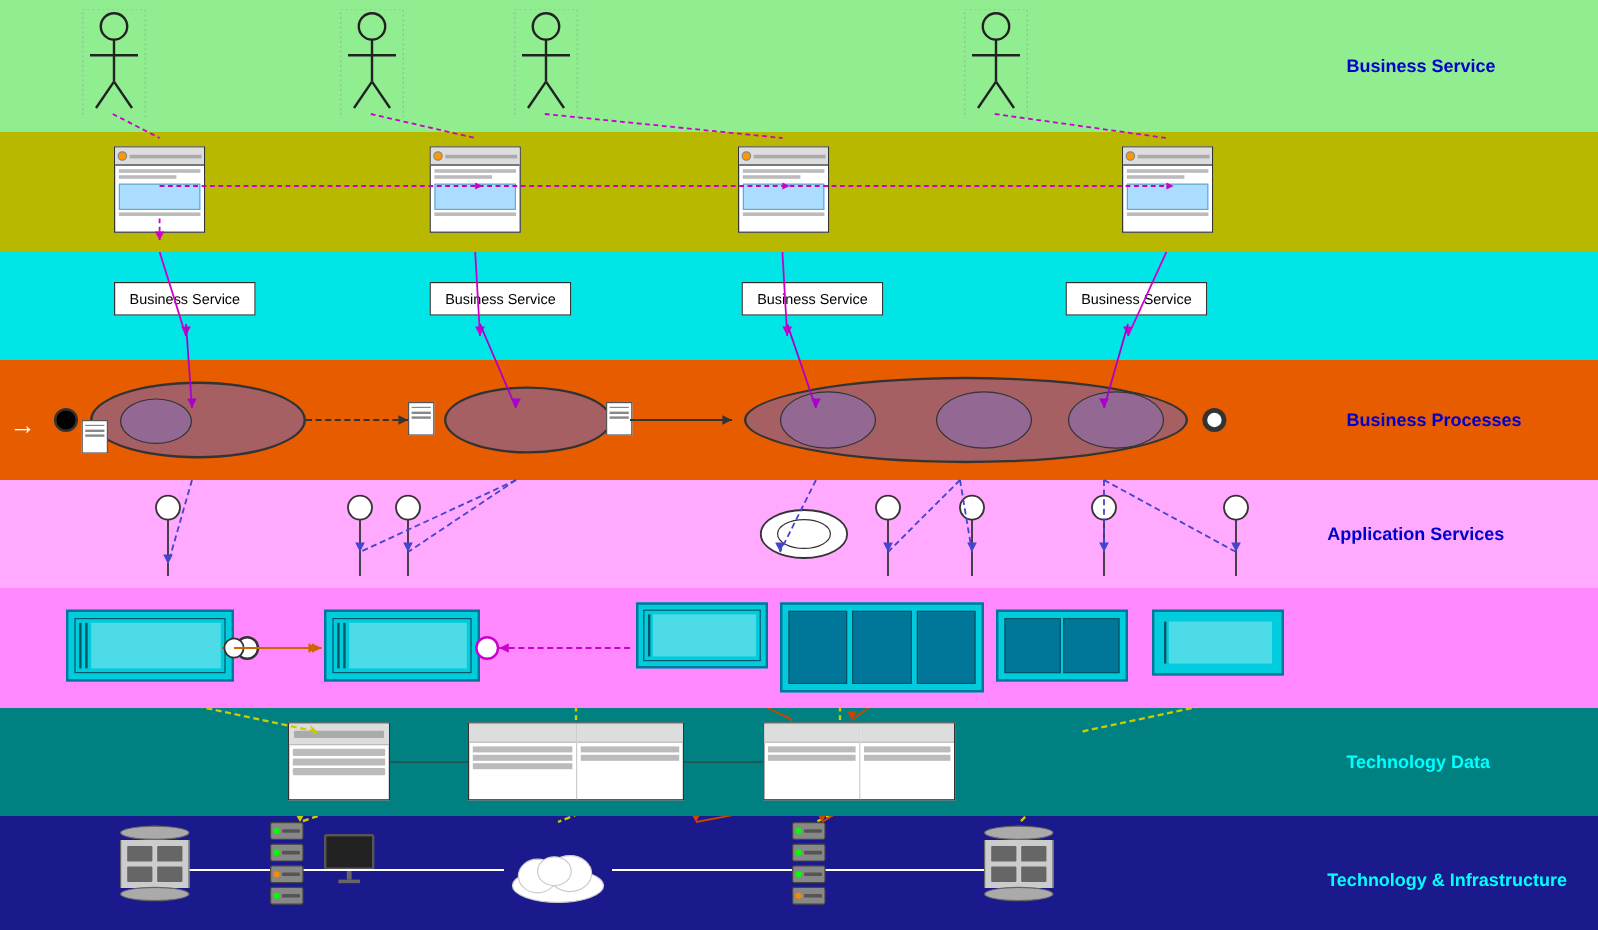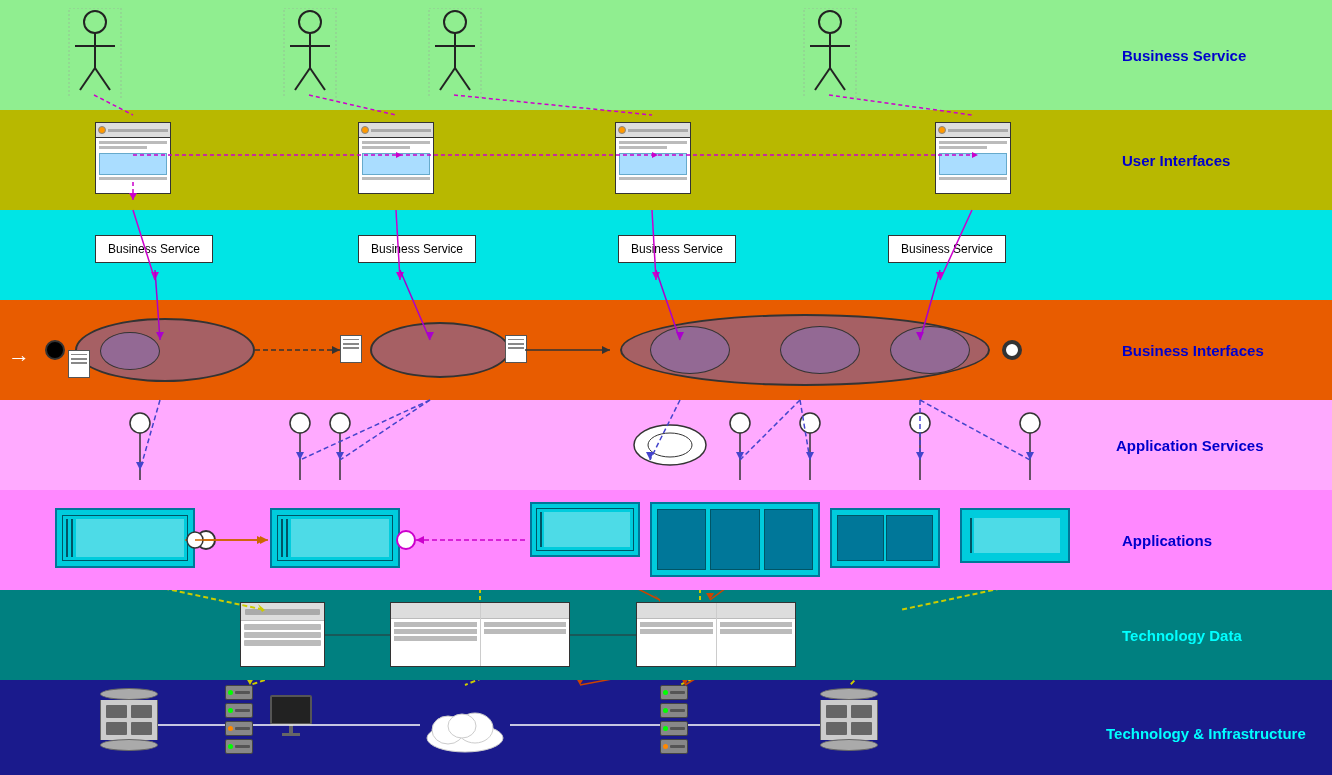--- a/index.html
+++ b/index.html
@@ -110,21 +110,20 @@
 
     <line x1="454" y1="95" x2="652" y2="115" stroke="#cc00cc" stroke-width="1.5" stroke-dasharray="4,3"></line>
 
     <line x1="829" y1="95" x2="972" y2="115" stroke="#cc00cc" stroke-width="1.5" stroke-dasharray="4,3"></line>
 
     <line x1="133" y1="155" x2="972" y2="155" stroke="#cc00cc" stroke-width="1.5" stroke-dasharray="4,3"></line>
     <polygon points="396,152 396,158 402,155" fill="#cc00cc"></polygon>
     <polygon points="652,152 652,158 658,155" fill="#cc00cc"></polygon>
     <polygon points="972,152 972,158 978,155" fill="#cc00cc"></polygon>
   </svg>
-  <div style="position:absolute;right:0;width:220px;height:100px;display:flex;align-items:center;padding-left:10px;font-weight:bold;font-size:15px;color:#0000cc;">User Interfaces</div>
 </div>
 
 <div style="position:absolute;left:0;right:0;top:210px;height:90px;background:#00e5e5;">
   <div style="position:absolute;left:95px;top:25px;background:white;border:1px solid #333;padding:6px 12px;font-size:12px;white-space:nowrap;">Business Service</div>
   <div style="position:absolute;left:358px;top:25px;background:white;border:1px solid #333;padding:6px 12px;font-size:12px;white-space:nowrap;">Business Service</div>
   <div style="position:absolute;left:618px;top:25px;background:white;border:1px solid #333;padding:6px 12px;font-size:12px;white-space:nowrap;">Business Service</div>
   <div style="position:absolute;left:888px;top:25px;background:white;border:1px solid #333;padding:6px 12px;font-size:12px;white-space:nowrap;">Business Service</div>
 
   <svg style="position:absolute;top:-100px;left:0;width:1110px;height:190px;pointer-events:none;">
     <line x1="133" y1="100" x2="155" y2="170" stroke="#cc00cc" stroke-width="1.5"></line>
@@ -183,21 +182,21 @@
   <svg style="position:absolute;top:-90px;left:0;width:1110px;height:190px;pointer-events:none;">
     <line x1="155" y1="60" x2="160" y2="130" stroke="#aa00cc" stroke-width="1.5"></line>
     <polygon points="160,130 156,122 164,122" fill="#aa00cc"></polygon>
     <line x1="400" y1="60" x2="430" y2="130" stroke="#aa00cc" stroke-width="1.5"></line>
     <polygon points="430,130 426,122 434,122" fill="#aa00cc"></polygon>
     <line x1="656" y1="60" x2="680" y2="130" stroke="#aa00cc" stroke-width="1.5"></line>
     <polygon points="680,130 676,122 684,122" fill="#aa00cc"></polygon>
     <line x1="940" y1="60" x2="920" y2="130" stroke="#aa00cc" stroke-width="1.5"></line>
     <polygon points="920,130 916,122 924,122" fill="#aa00cc"></polygon>
   </svg>
-  <div style="position:absolute;right:0;width:220px;height:100px;display:flex;align-items:center;padding-left:10px;font-weight:bold;font-size:15px;color:#0000cc;">Business Interfaces</div>
+  <div style="position:absolute;right:0;width:220px;height:100px;display:flex;align-items:center;padding-left:10px;font-weight:bold;font-size:15px;color:#0000cc;">Business Processes</div>
 </div>
 
 <div style="position:absolute;left:0;right:0;top:400px;height:90px;background:#ffaaff;">
 
   <svg style="position:absolute;left:120px;top:5px;width:40px;height:80px;pointer-events:none;">
     <circle cx="20" cy="18" r="10" fill="white" stroke="#333" stroke-width="1.5"></circle>
     <line x1="20" y1="28" x2="20" y2="75" stroke="#333" stroke-width="1.5"></line>
   </svg>
 
   <svg style="position:absolute;left:280px;top:5px;width:40px;height:80px;pointer-events:none;">
@@ -242,21 +241,21 @@
     <polygon points="650,160 646,152 654,152" fill="#4444cc"></polygon>
     <line x1="800" y1="100" x2="740" y2="160" stroke="#4444cc" stroke-width="1.5" stroke-dasharray="5,3"></line>
     <polygon points="740,160 736,152 744,152" fill="#4444cc"></polygon>
     <line x1="800" y1="100" x2="810" y2="160" stroke="#4444cc" stroke-width="1.5" stroke-dasharray="5,3"></line>
     <polygon points="810,160 806,152 814,152" fill="#4444cc"></polygon>
     <line x1="920" y1="100" x2="920" y2="160" stroke="#4444cc" stroke-width="1.5" stroke-dasharray="5,3"></line>
     <polygon points="920,160 916,152 924,152" fill="#4444cc"></polygon>
     <line x1="920" y1="100" x2="1030" y2="160" stroke="#4444cc" stroke-width="1.5" stroke-dasharray="5,3"></line>
     <polygon points="1030,160 1026,152 1034,152" fill="#4444cc"></polygon>
   </svg>
-  <div style="position:absolute;right:6px;width:220px;height:90px;display:flex;align-items:center;padding-left:10px;font-weight:bold;font-size:15px;color:#0000cc;">Application Services</div>
+  <div style="position:absolute;right:16px;width:220px;height:90px;display:flex;align-items:center;padding-left:10px;font-weight:bold;font-size:15px;color:#0000cc;">Application Services</div>
 </div>
 
 <div style="position:absolute;left:0;right:0;top:490px;height:100px;background:#ff88ff;">
 
   <div style="position:absolute;left:55px;top:18px;width:140px;height:60px;background:#00ccdd;border:2px solid #007799;">
     <div style="position:absolute;top:5px;left:5px;right:5px;bottom:5px;border:1px solid #005566;display:flex;gap:3px;padding:3px;">
       <div style="width:2px;background:#005566;"></div>
       <div style="width:2px;background:#005566;"></div>
       <div style="flex:1;background:rgba(255,255,255,0.3);"></div>
     </div>
@@ -306,21 +305,20 @@
       <div style="flex:1;background:rgba(255,255,255,0.3);"></div>
     </div>
   </div>
 
   <svg style="position:absolute;left:0;top:0;width:1110px;height:100px;pointer-events:none;">
     <line x1="195" y1="50" x2="268" y2="50" stroke="#cc6600" stroke-width="1.5"></line>
     <polygon points="268,50 260,46 260,54" fill="#cc6600"></polygon>
     <line x1="416" y1="50" x2="528" y2="50" stroke="#cc00cc" stroke-width="1.5" stroke-dasharray="5,3"></line>
     <polygon points="416,50 424,46 424,54" fill="#cc00cc"></polygon>
   </svg>
-  <div style="position:absolute;right:0;width:220px;height:100px;display:flex;align-items:center;padding-left:10px;font-weight:bold;font-size:15px;color:#0000cc;">Applications</div>
 </div>
 
 <div style="position:absolute;left:0;right:0;top:590px;height:90px;background:#008080;">
 
   <div style="position:absolute;left:240px;top:12px;width:85px;height:65px;background:white;border:1px solid #333;">
     <div style="display:flex;flex-direction:column;height:100%;">
       <div style="height:18px;background:#ddd;border-bottom:1px solid #bbb;display:flex;align-items:center;padding:2px 4px;gap:2px;">
         <div style="height:6px;flex:1;background:#aaa;border-radius:1px;"></div>
       </div>
       <div style="flex:1;display:flex;flex-direction:column;gap:2px;padding:3px;">

